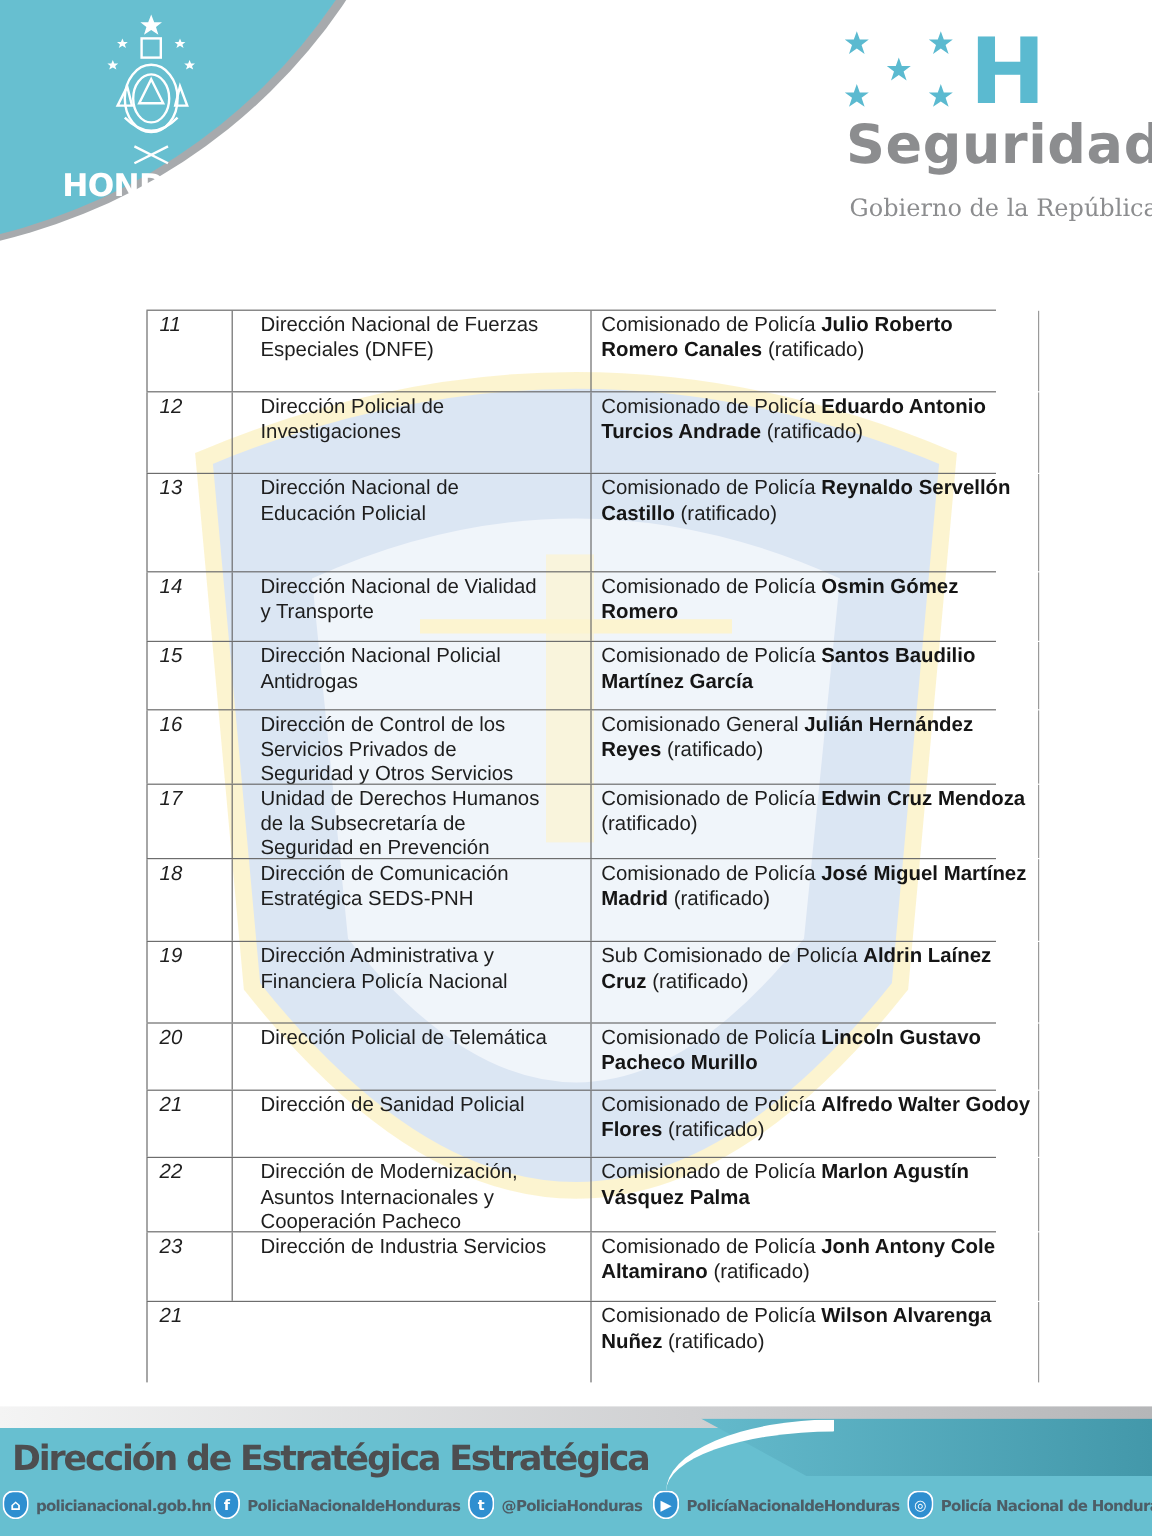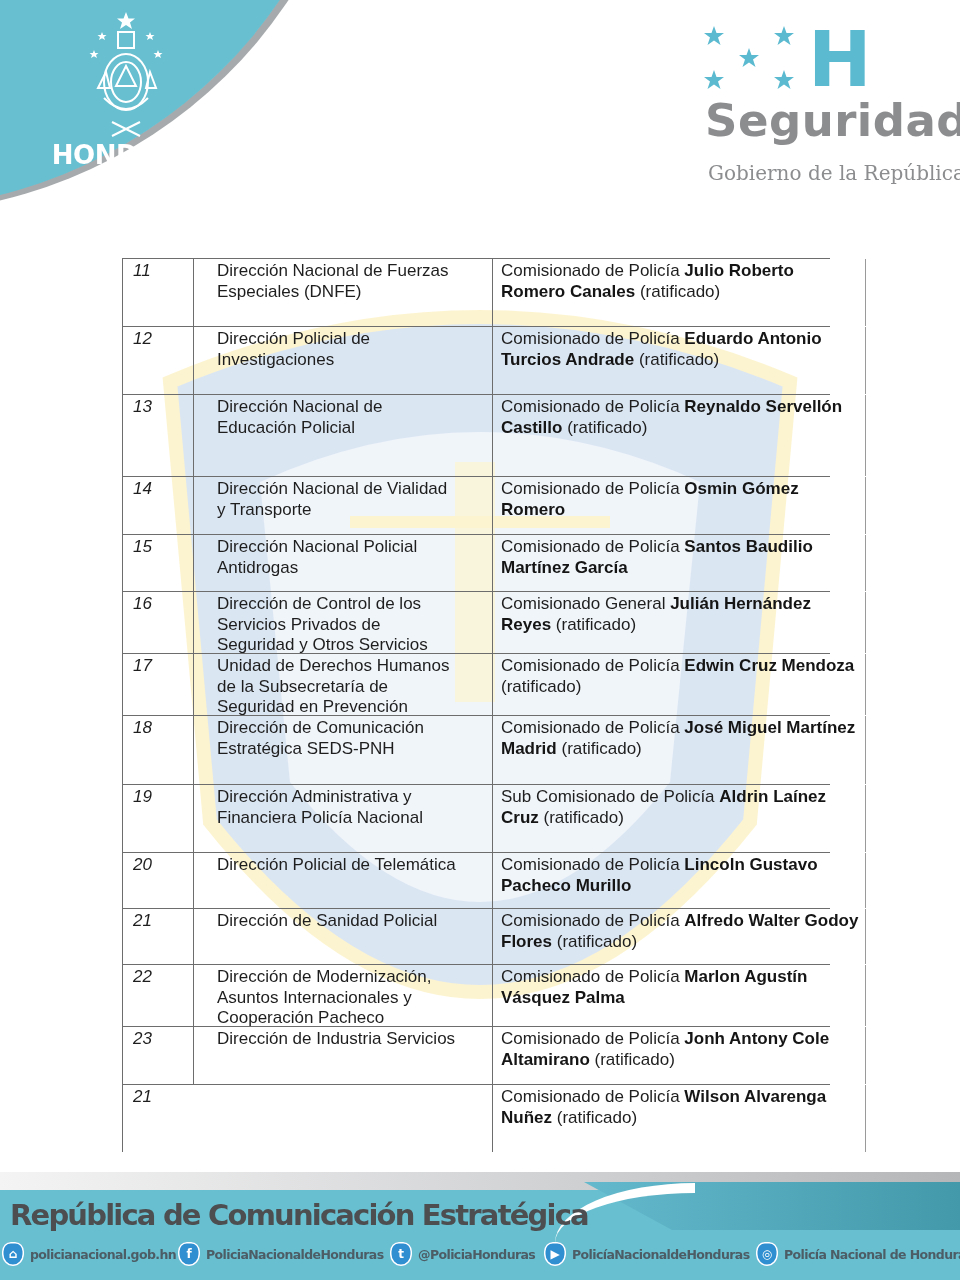--- a/index.html
+++ b/index.html
@@ -225,21 +225,21 @@
   <div class="row" style="top:826px;height:68px">
     <div class="cell c-num">21</div>
     <div class="cell c-name"><span>Comisionado de Policía</span> <b>Wilson Alvarenga Nuñez</b> <span>(ratificado)</span></div>
   </div>
 </div>
 
 <div class="ftr-grey"></div>
 <div class="ftr-band"></div>
 <div class="ftr-accent"></div>
 <div class="ftr-swoosh"></div>
-<div class="ftr-title">República de Comunicación Estratégica</div>
+<div class="ftr-title">Dirección de Estratégica Estratégica</div>
 
 <div class="social" style="left:2px">
   <span class="ic">⌂</span>
   <span class="lbl">policianacional.gob.hn</span>
 </div>
 <div class="social" style="left:178px">
   <span class="ic">f</span>
   <span class="lbl">PoliciaNacionaldeHonduras</span>
 </div>
 <div class="social" style="left:390px">

